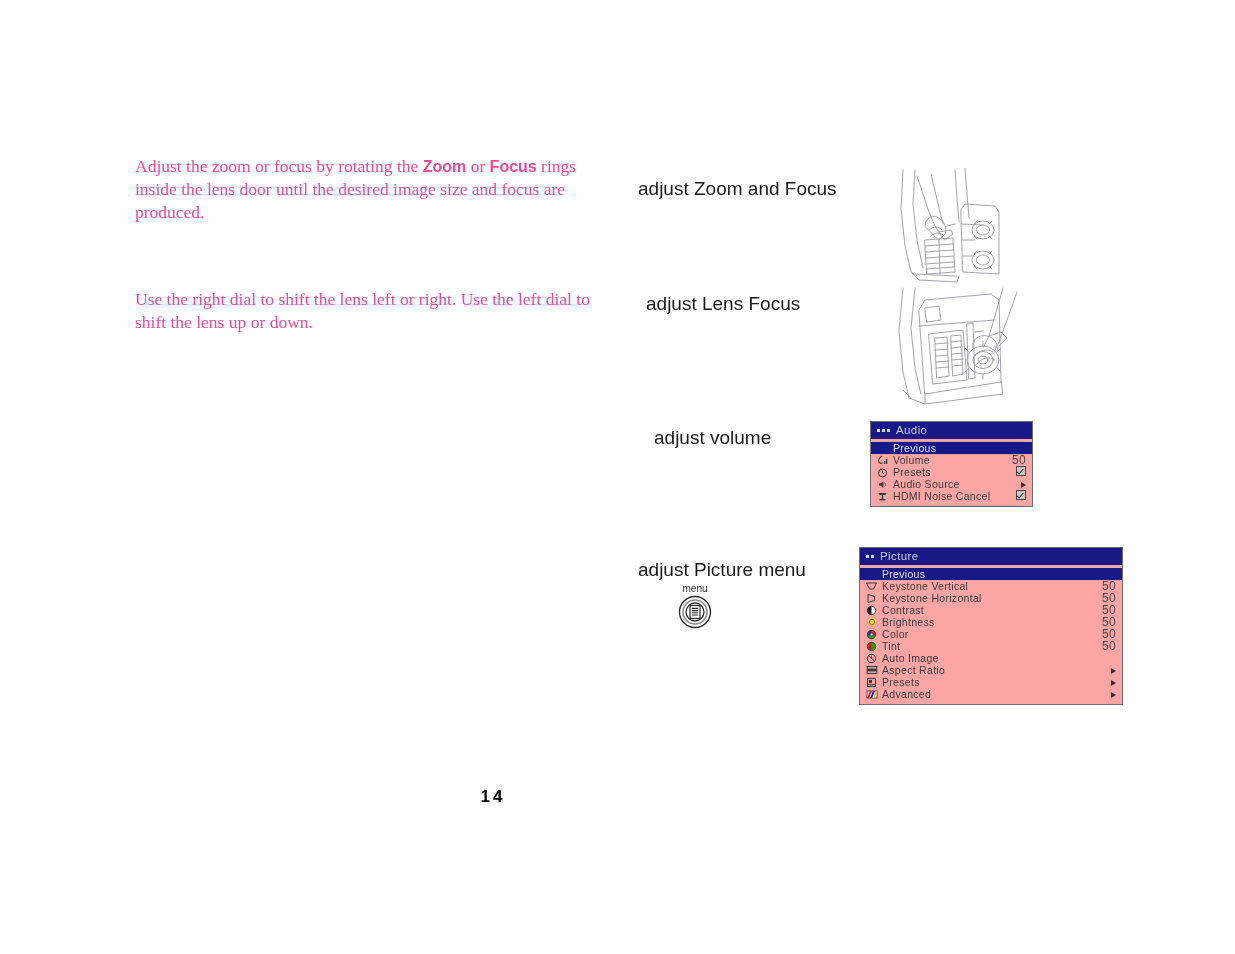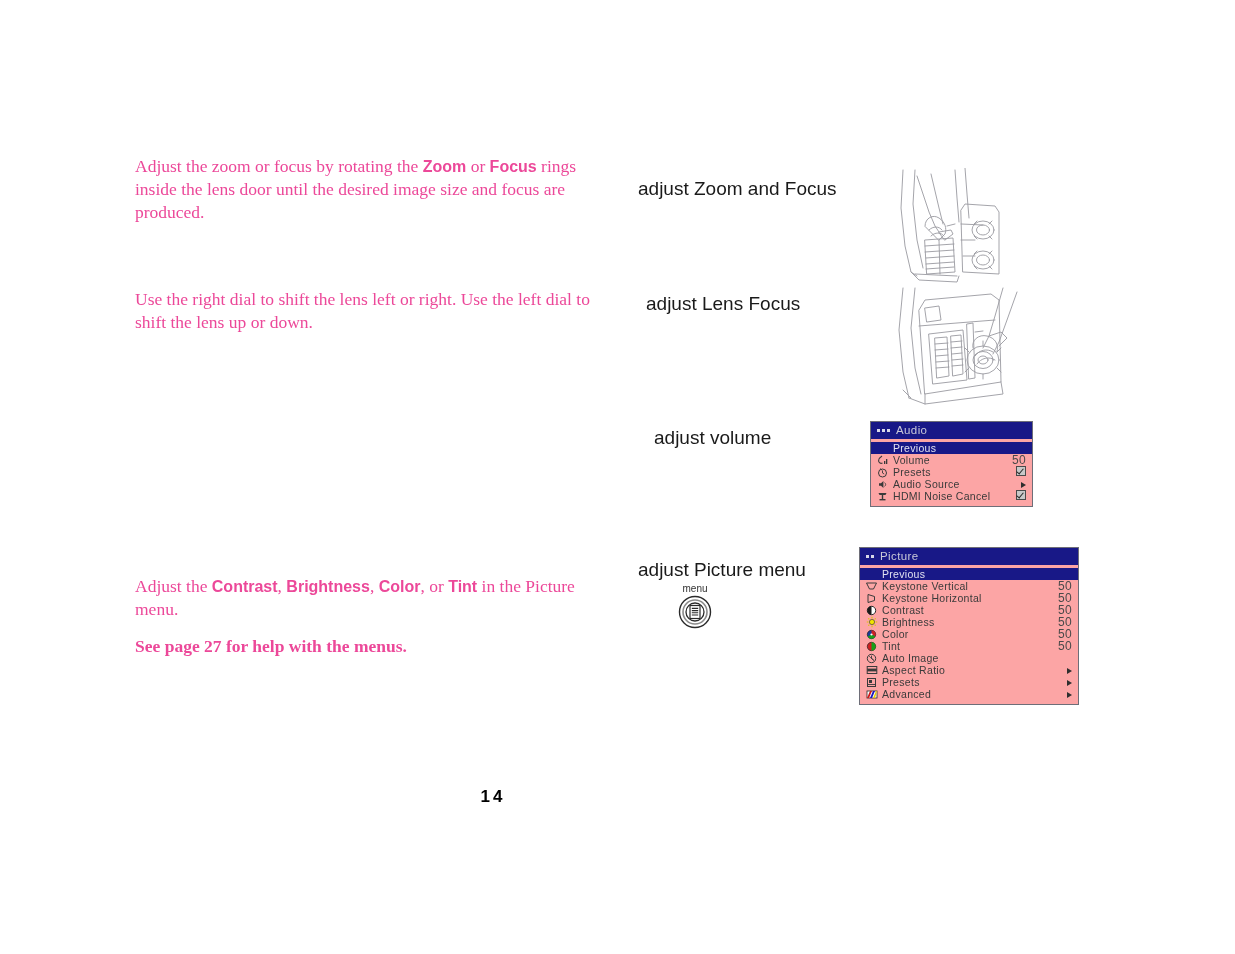--- a/index.html
+++ b/index.html
@@ -320,38 +320,34 @@
             <rect x="2.5" y="8" width="6" height="1.4" fill="#3a3a3a"></rect>
           </svg>
         </span>
         <span class="lbl">HDMI Noise Cancel</span>
         <span class="val"><span class="chk"></span></span>
       </div>
 
     </div>
   </div>
 
-  <div class="body-col" style="top:575px;">
-    <p class="para">Adjust the <b>Contrast</b>, <b>Brightness</b>, <b>Color</b>, or <b>Tint</b> in the Picture menu.</p>
-    <p class="para">See page 27 for help with the menus.</p>
-  </div>
   <div class="caption" style="left:638px; top:559px;">adjust Picture menu</div>
 
   <div class="menu-btn-wrap" style="left:671px; top:583px; width:48px;">
     <div class="menu-btn-label">menu</div>
     <svg width="34" height="34" viewBox="0 0 34 34" style="display:block;margin:0 auto;">
       <circle cx="17" cy="17" r="15.5" fill="none" stroke="#2a2a2a" stroke-width="1.4"></circle>
       <circle cx="17" cy="17" r="12" fill="none" stroke="#8a8a8a" stroke-width="1.6"></circle>
       <circle cx="17" cy="17" r="9" fill="none" stroke="#2a2a2a" stroke-width="1.3"></circle>
       <rect x="12" y="10.5" width="10" height="13" fill="none" stroke="#2a2a2a" stroke-width="1.2"></rect>
       <path d="M13.8 13.4 H20.2 M13.8 15.6 H20.2 M13.8 17.8 H20.2 M13.8 20 H20.2" stroke="#2a2a2a" stroke-width="1.1"></path>
     </svg>
   </div>
 
-  <div class="osd" style="left:859px; top:547px; width:220px;">
+  <div class="osd" style="left:859px; top:547px; width:264px;">
     <div class="osd-title">
       <span class="dots">
           <i></i>
           <i></i>
         </span>
       <span>Picture</span>
     </div>
     <div class="osd-body">
 
       <div class="osd-row selected">

